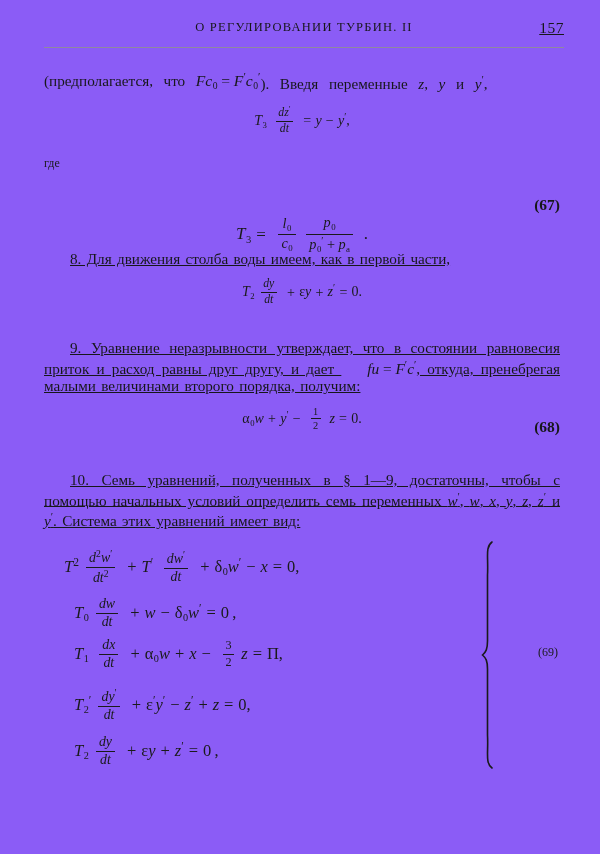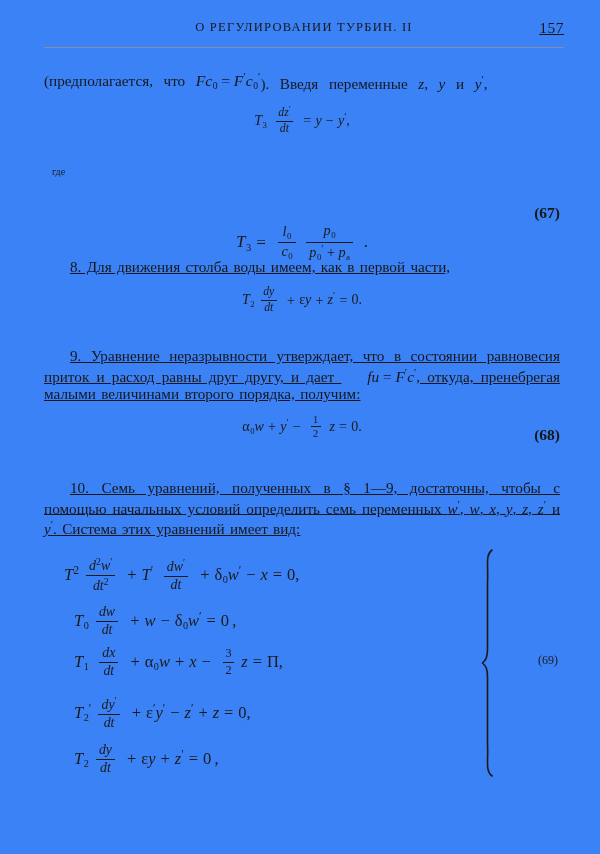--- a/index.html
+++ b/index.html
@@ -11,21 +11,21 @@
     width: 600px;
     height: 854px;
     position: relative;
     font-family: "Liberation Serif", "DejaVu Serif", serif;
     color: #1a1a1a;
     overflow: hidden;
   }
   .page {
     position: absolute;
     inset: 0;
-    background: #3b82f6;
+    background: #8b5cf6;
   }
   
   .runhead {
     position: absolute;
     top: 20px;
     left: 44px;
     right: 36px;
     height: 22px;
   }
   .runhead-title {
@@ -70,22 +70,22 @@
     line-height: 17px;
     text-align: justify;
     text-justify: inter-word;
     color: #17171a;
     word-spacing: 1.5px;
   }
   p.indent { text-indent: 26px; text-decoration: underline; }
   p.gap-top { margin-top: 14px; }
   p.nojust { text-align: left; }
   .where {
-    margin: 8px;
-    font-size: 10px;
+    margin: 0;
+    font-size: 12px;
     line-height: 25.5px;
   }
   
   .eqblock {
     position: relative;
     text-align: center;
     font-family: "Liberation Serif", "DejaVu Serif", serif;
   }
   .mi { font-style: italic; }
   .mn { font-style: normal; }

